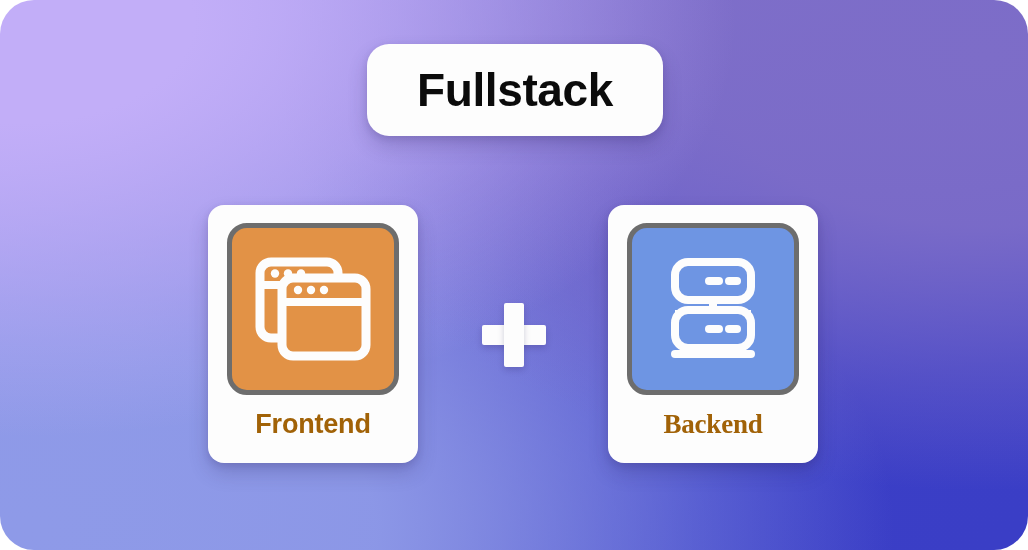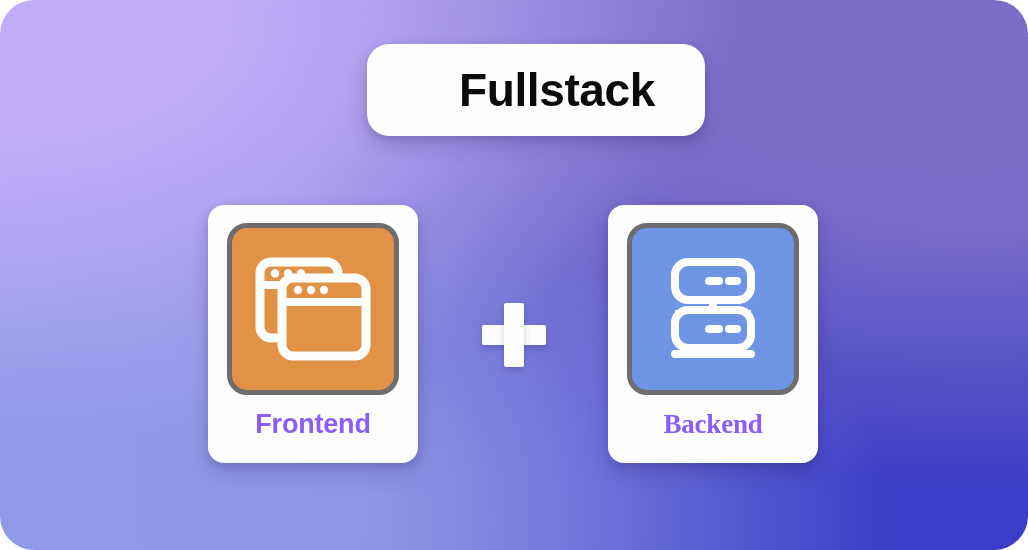--- a/index.html
+++ b/index.html
@@ -43,21 +43,20 @@
     top: 44px;
     width: 296px;
     height: 92px;
     background: #fdfdfd;
     border-radius: 22px;
     display: flex;
     align-items: center;
     justify-content: center;
     box-shadow: 0 10px 20px rgba(40, 30, 90, 0.20),
                 0 3px 7px rgba(40, 30, 90, 0.14);
-    padding-left: 42px;
   }
   .title-text {
     font-size: 46px;
     font-weight: bold;
     color: #0b0b0b;
     letter-spacing: -0.4px;
     line-height: 1;
   }
 
   
@@ -95,21 +94,21 @@
     display: flex;
     align-items: center;
     justify-content: center;
   }
   .tile.orange { background: #e29246; }
   .tile.blue   { background: #6e95e3; }
 
   .card-label {
     font-size: 27px;
     font-weight: bold;
-    color: #8b5cf6;
+    color: #a16207;
     margin-top: 16px;
     letter-spacing: -0.2px;
     line-height: 1;
   }
 
   
   .plus-sign {
     position: absolute;
     left: 482px;
     top: 303px;

